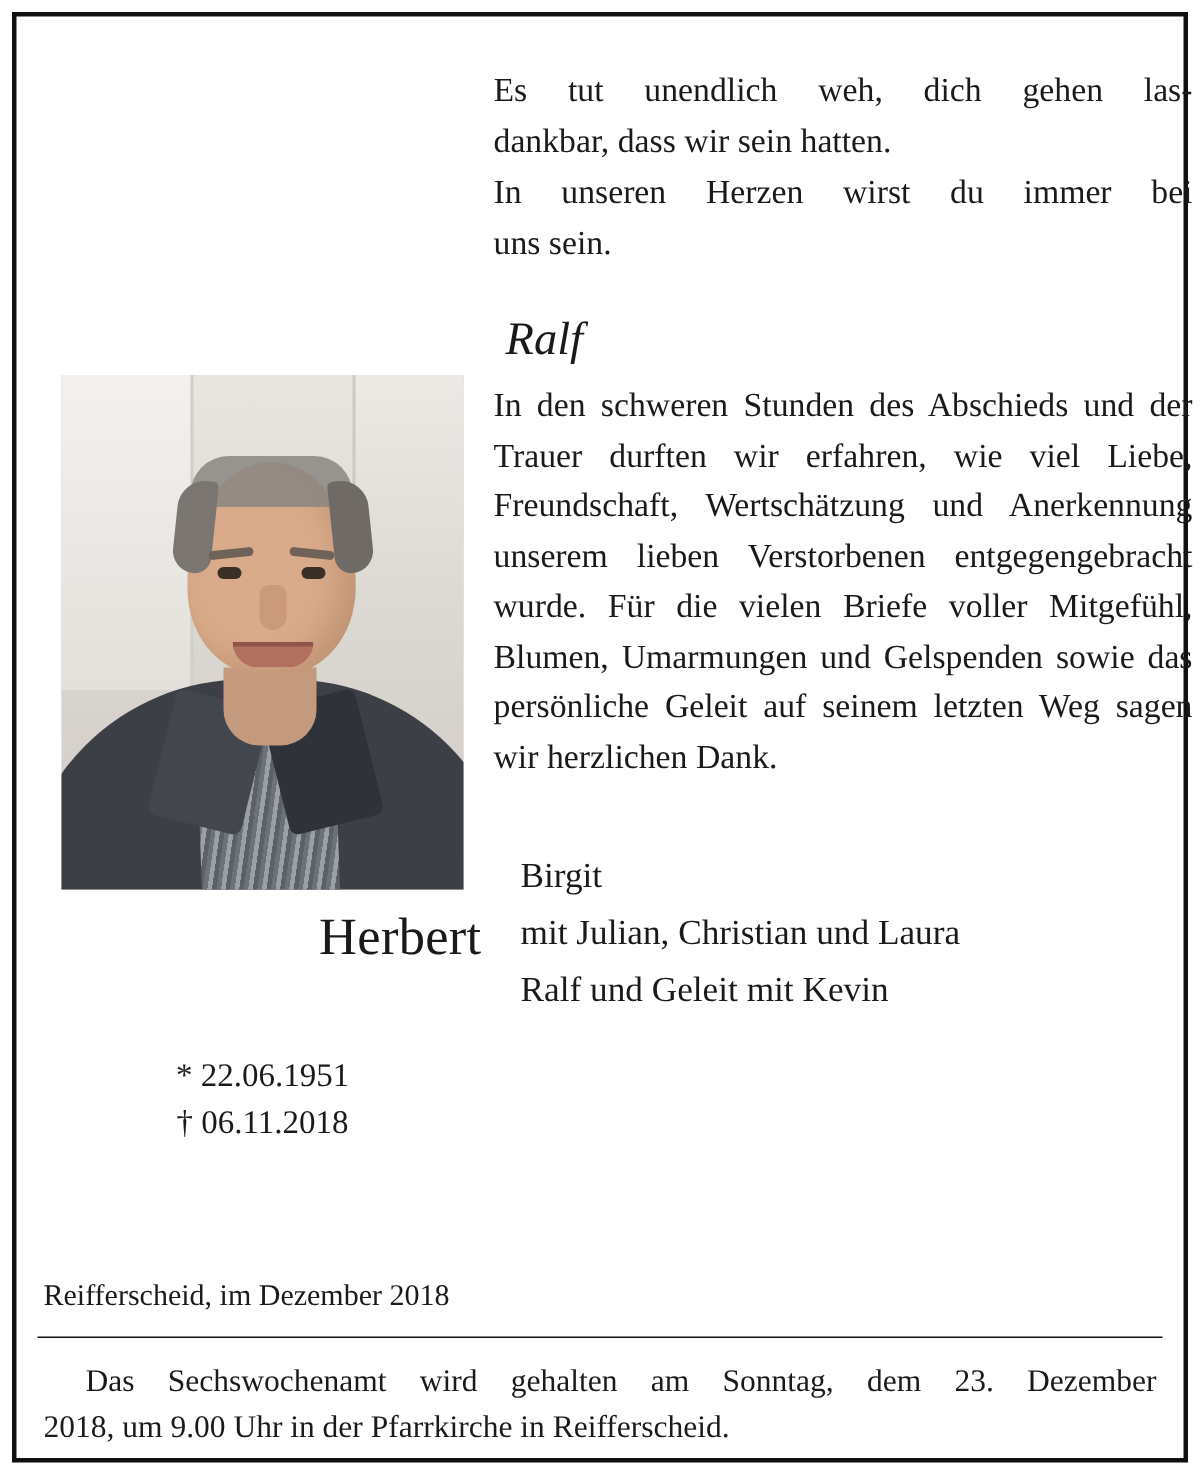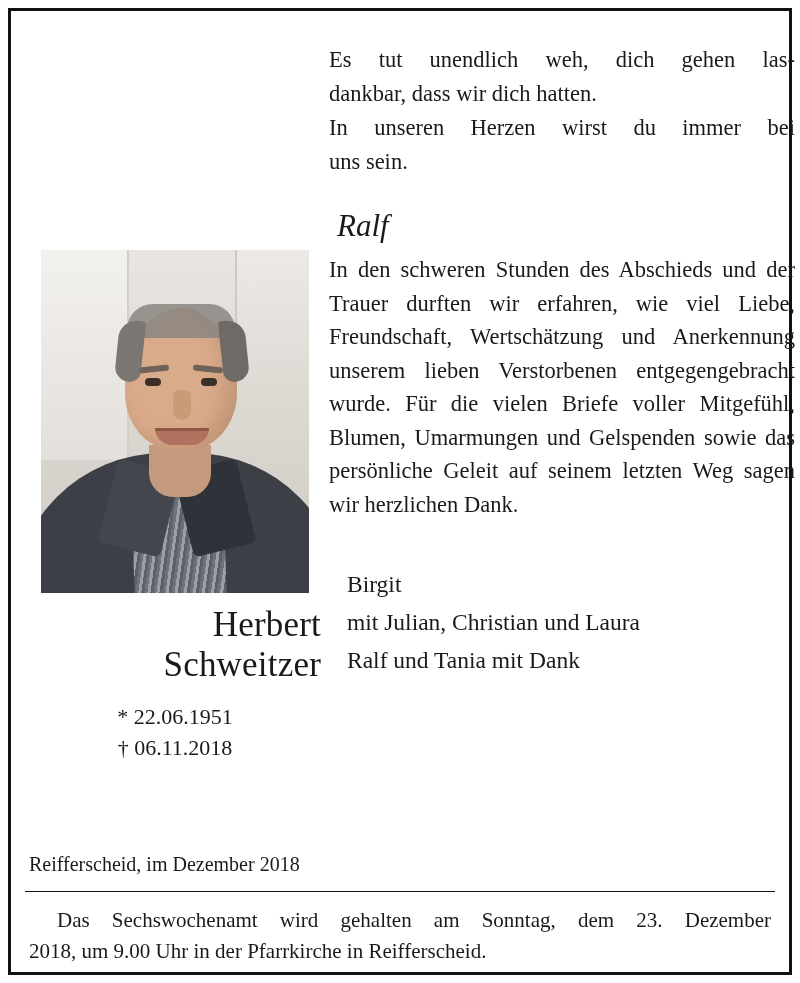--- a/index.html
+++ b/index.html
@@ -340,46 +340,45 @@
             <div class="browL"></div>
             <div class="browR"></div>
             <div class="eyeL"></div>
             <div class="eyeR"></div>
             <div class="nose"></div>
             <div class="mouth"></div>
           </div>
 
           <div class="name">
             <div>Herbert</div>
-            <div>Schweitzer</div>
           </div>
 
           <div class="dates">
             <div>* 22.06.1951</div>
             <div>† 06.11.2018</div>
           </div>
         </div>
 
         <div class="text-col">
 
           <div class="verse">
             <span class="ln j">Es tut unendlich weh, dich gehen las-</span>
-            <span class="ln">dankbar, dass wir dich hatten.</span>
+            <span class="ln">dankbar, dass wir sein hatten.</span>
             <span class="ln j">In unseren Herzen wirst du immer bei</span>
             <span class="ln">uns sein.</span>
           </div>
 
           <div class="danke">Ralf</div>
 
           <div class="thanks">In den schweren Stunden des Abschieds und der Trauer durften wir erfahren, wie viel Liebe, Freundschaft, Wertschätzung und Anerkennung unserem lieben Verstorbenen entgegengebracht wurde. Für die vielen Briefe voller Mitgefühl, Blumen, Umarmungen und Gelspenden sowie das persönliche Geleit auf seinem letzten Weg sagen wir herzlichen Dank.</div>
 
           <div class="family">
             <div>Birgit</div>
             <div>mit Julian, Christian und Laura</div>
-            <div>Ralf und Tania mit Dank</div>
+            <div>Ralf und Geleit mit Kevin</div>
           </div>
         </div>
       </div>
 
       <div class="place">Reifferscheid, im Dezember 2018</div>
 
       <div class="hr"></div>
 
       <div class="footnote">
         <span class="l1">Das Sechswochenamt wird gehalten am Sonntag, dem 23. Dezember</span>

